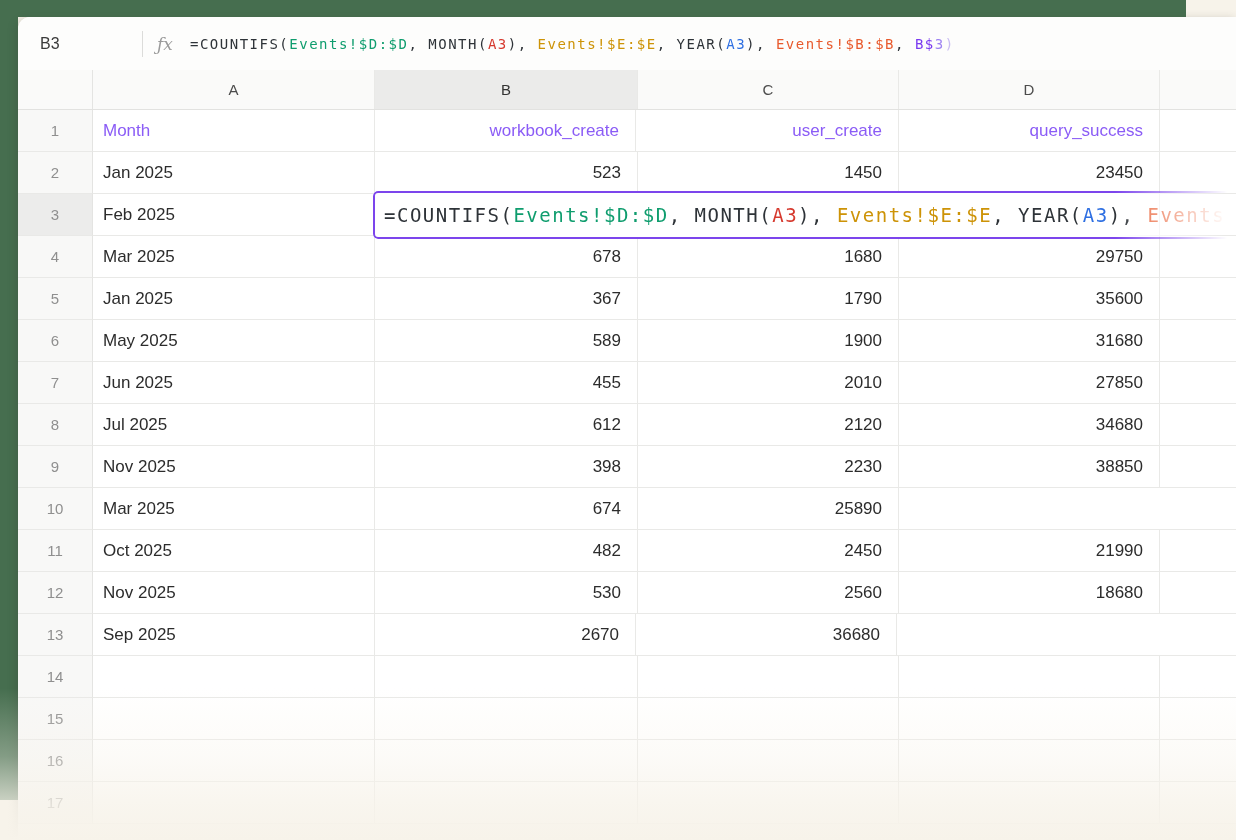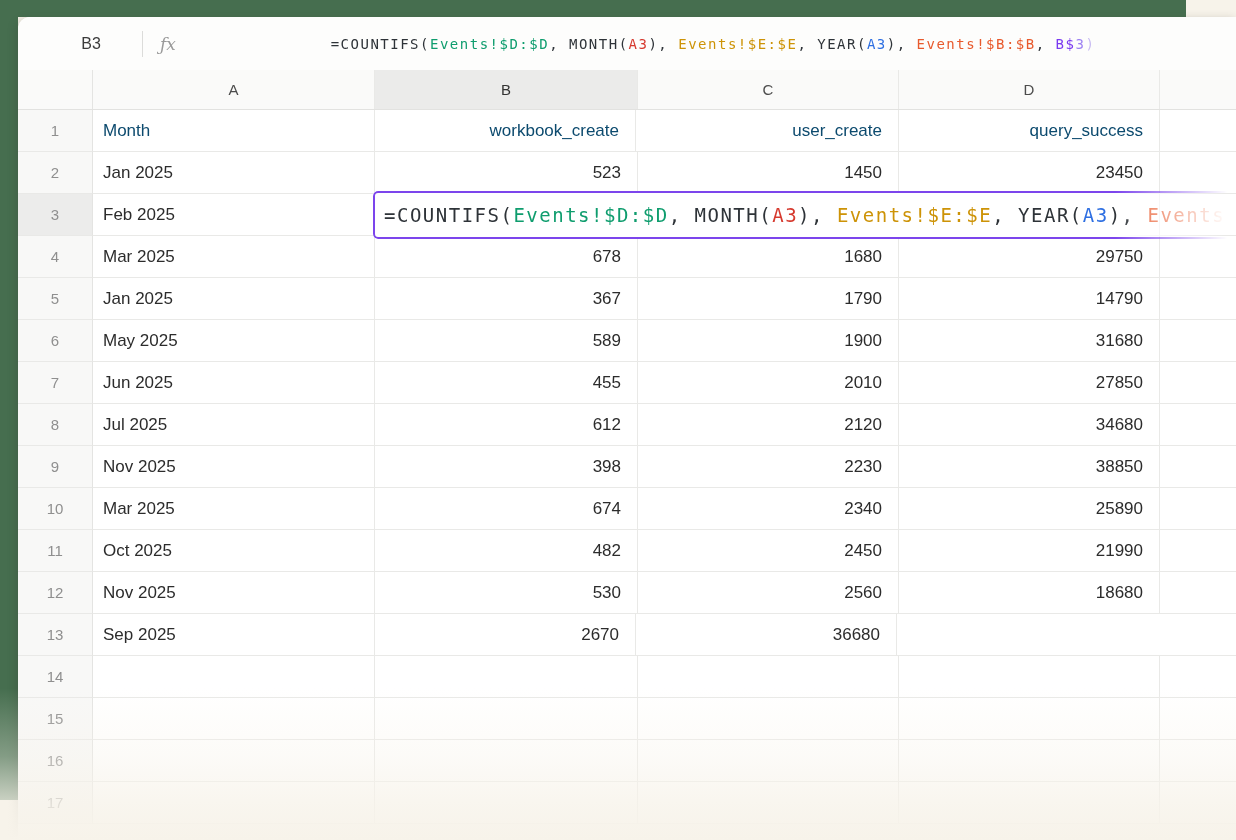--- a/index.html
+++ b/index.html
@@ -10,21 +10,20 @@
     font-family:"Liberation Sans", sans-serif;
   }
   .chrome-top { position:absolute; left:0; top:0; width:1186px; height:17px; background:#466e4f; }
   .chrome-left { position:absolute; left:0; top:0; width:18px; height:800px; background:#466e4f; }
 
   .card {
     position:absolute; left:18px; top:17px; width:1218px; height:823px;
     background:#fdfdfc; border-top-left-radius:12px;
     box-shadow:-2px 2px 8px rgba(60,60,50,0.25);
     overflow:hidden;
-    text-align:center;
   }
 
   
   .formula-bar { height:53px; display:flex; align-items:center; background:#fdfdfc; border-top-left-radius:12px; }
   .name-box { width:124px; padding-left:22px; font-size:16px; color:#3b3b3b; }
   .fb-divider { width:1px; height:26px; background:#dcdcda; }
   .fx { margin-left:14px; width:22px; font-family:"DejaVu Serif", serif; font-style:italic; color:#9a9a9a; font-size:17px; }
   .formula-text {
     margin-left:11px; flex:1; overflow:hidden; white-space:pre;
     font-family:"DejaVu Sans Mono", monospace; font-size:14px; letter-spacing:1.5px; color:#2e3338;
@@ -46,21 +45,21 @@
     font-size:15px; color:#8f8f8f;
   }
   .g-gutter.sel { background:#ececeb; }
   .g-cell {
     border-right:1px solid #e9e9e7; border-bottom:1px solid #e9e9e7;
     display:flex; align-items:center;
     font-size:17px; color:#2c2c2c; white-space:nowrap; overflow:hidden;
   }
   .g-cell.left  { justify-content:flex-start; padding-left:10px; }
   .g-cell.right { justify-content:flex-end;  padding-right:16px; }
-  .g-cell.muted { color:#0c4a6e; }
+  .g-cell.muted { color:#8b5cf6; }
   .c0 { width:282px; } .c1 { width:263px; } .c2 { width:261px; } .c3 { width:261px; }
   .c4 { flex:1; border-right:none; }
 
   
   .cell-editor {
     position:absolute; left:355px; top:174px; width:863px; height:48px; z-index:5;
     background:#fff; border:2px solid #7c45ec; border-radius:5px;
     box-shadow:0 0 0 2px #d0c2f5;
     display:flex; align-items:center; padding-left:9px;
     font-family:"DejaVu Sans Mono", monospace; font-size:19px; letter-spacing:1.5px; color:#2e3338;
@@ -130,21 +129,21 @@
           <div class="g-cell c1 right">678</div>
           <div class="g-cell c2 right">1680</div>
           <div class="g-cell c3 right">29750</div>
           <div class="g-cell c4 right"></div>
         </div>
         <div class="g-row">
           <div class="g-gutter">5</div>
           <div class="g-cell c0 left">Jan 2025</div>
           <div class="g-cell c1 right">367</div>
           <div class="g-cell c2 right">1790</div>
-          <div class="g-cell c3 right">14790</div>
+          <div class="g-cell c3 right">35600</div>
           <div class="g-cell c4 right"></div>
         </div>
         <div class="g-row">
           <div class="g-gutter">6</div>
           <div class="g-cell c0 left">May 2025</div>
           <div class="g-cell c1 right">589</div>
           <div class="g-cell c2 right">1900</div>
           <div class="g-cell c3 right">31680</div>
           <div class="g-cell c4 right"></div>
         </div>
@@ -169,21 +168,20 @@
           <div class="g-cell c0 left">Nov 2025</div>
           <div class="g-cell c1 right">398</div>
           <div class="g-cell c2 right">2230</div>
           <div class="g-cell c3 right">38850</div>
           <div class="g-cell c4 right"></div>
         </div>
         <div class="g-row">
           <div class="g-gutter">10</div>
           <div class="g-cell c0 left">Mar 2025</div>
           <div class="g-cell c1 right">674</div>
-          <div class="g-cell c2 right">2340</div>
           <div class="g-cell c3 right">25890</div>
           <div class="g-cell c4 right"></div>
         </div>
         <div class="g-row">
           <div class="g-gutter">11</div>
           <div class="g-cell c0 left">Oct 2025</div>
           <div class="g-cell c1 right">482</div>
           <div class="g-cell c2 right">2450</div>
           <div class="g-cell c3 right">21990</div>
           <div class="g-cell c4 right"></div>

